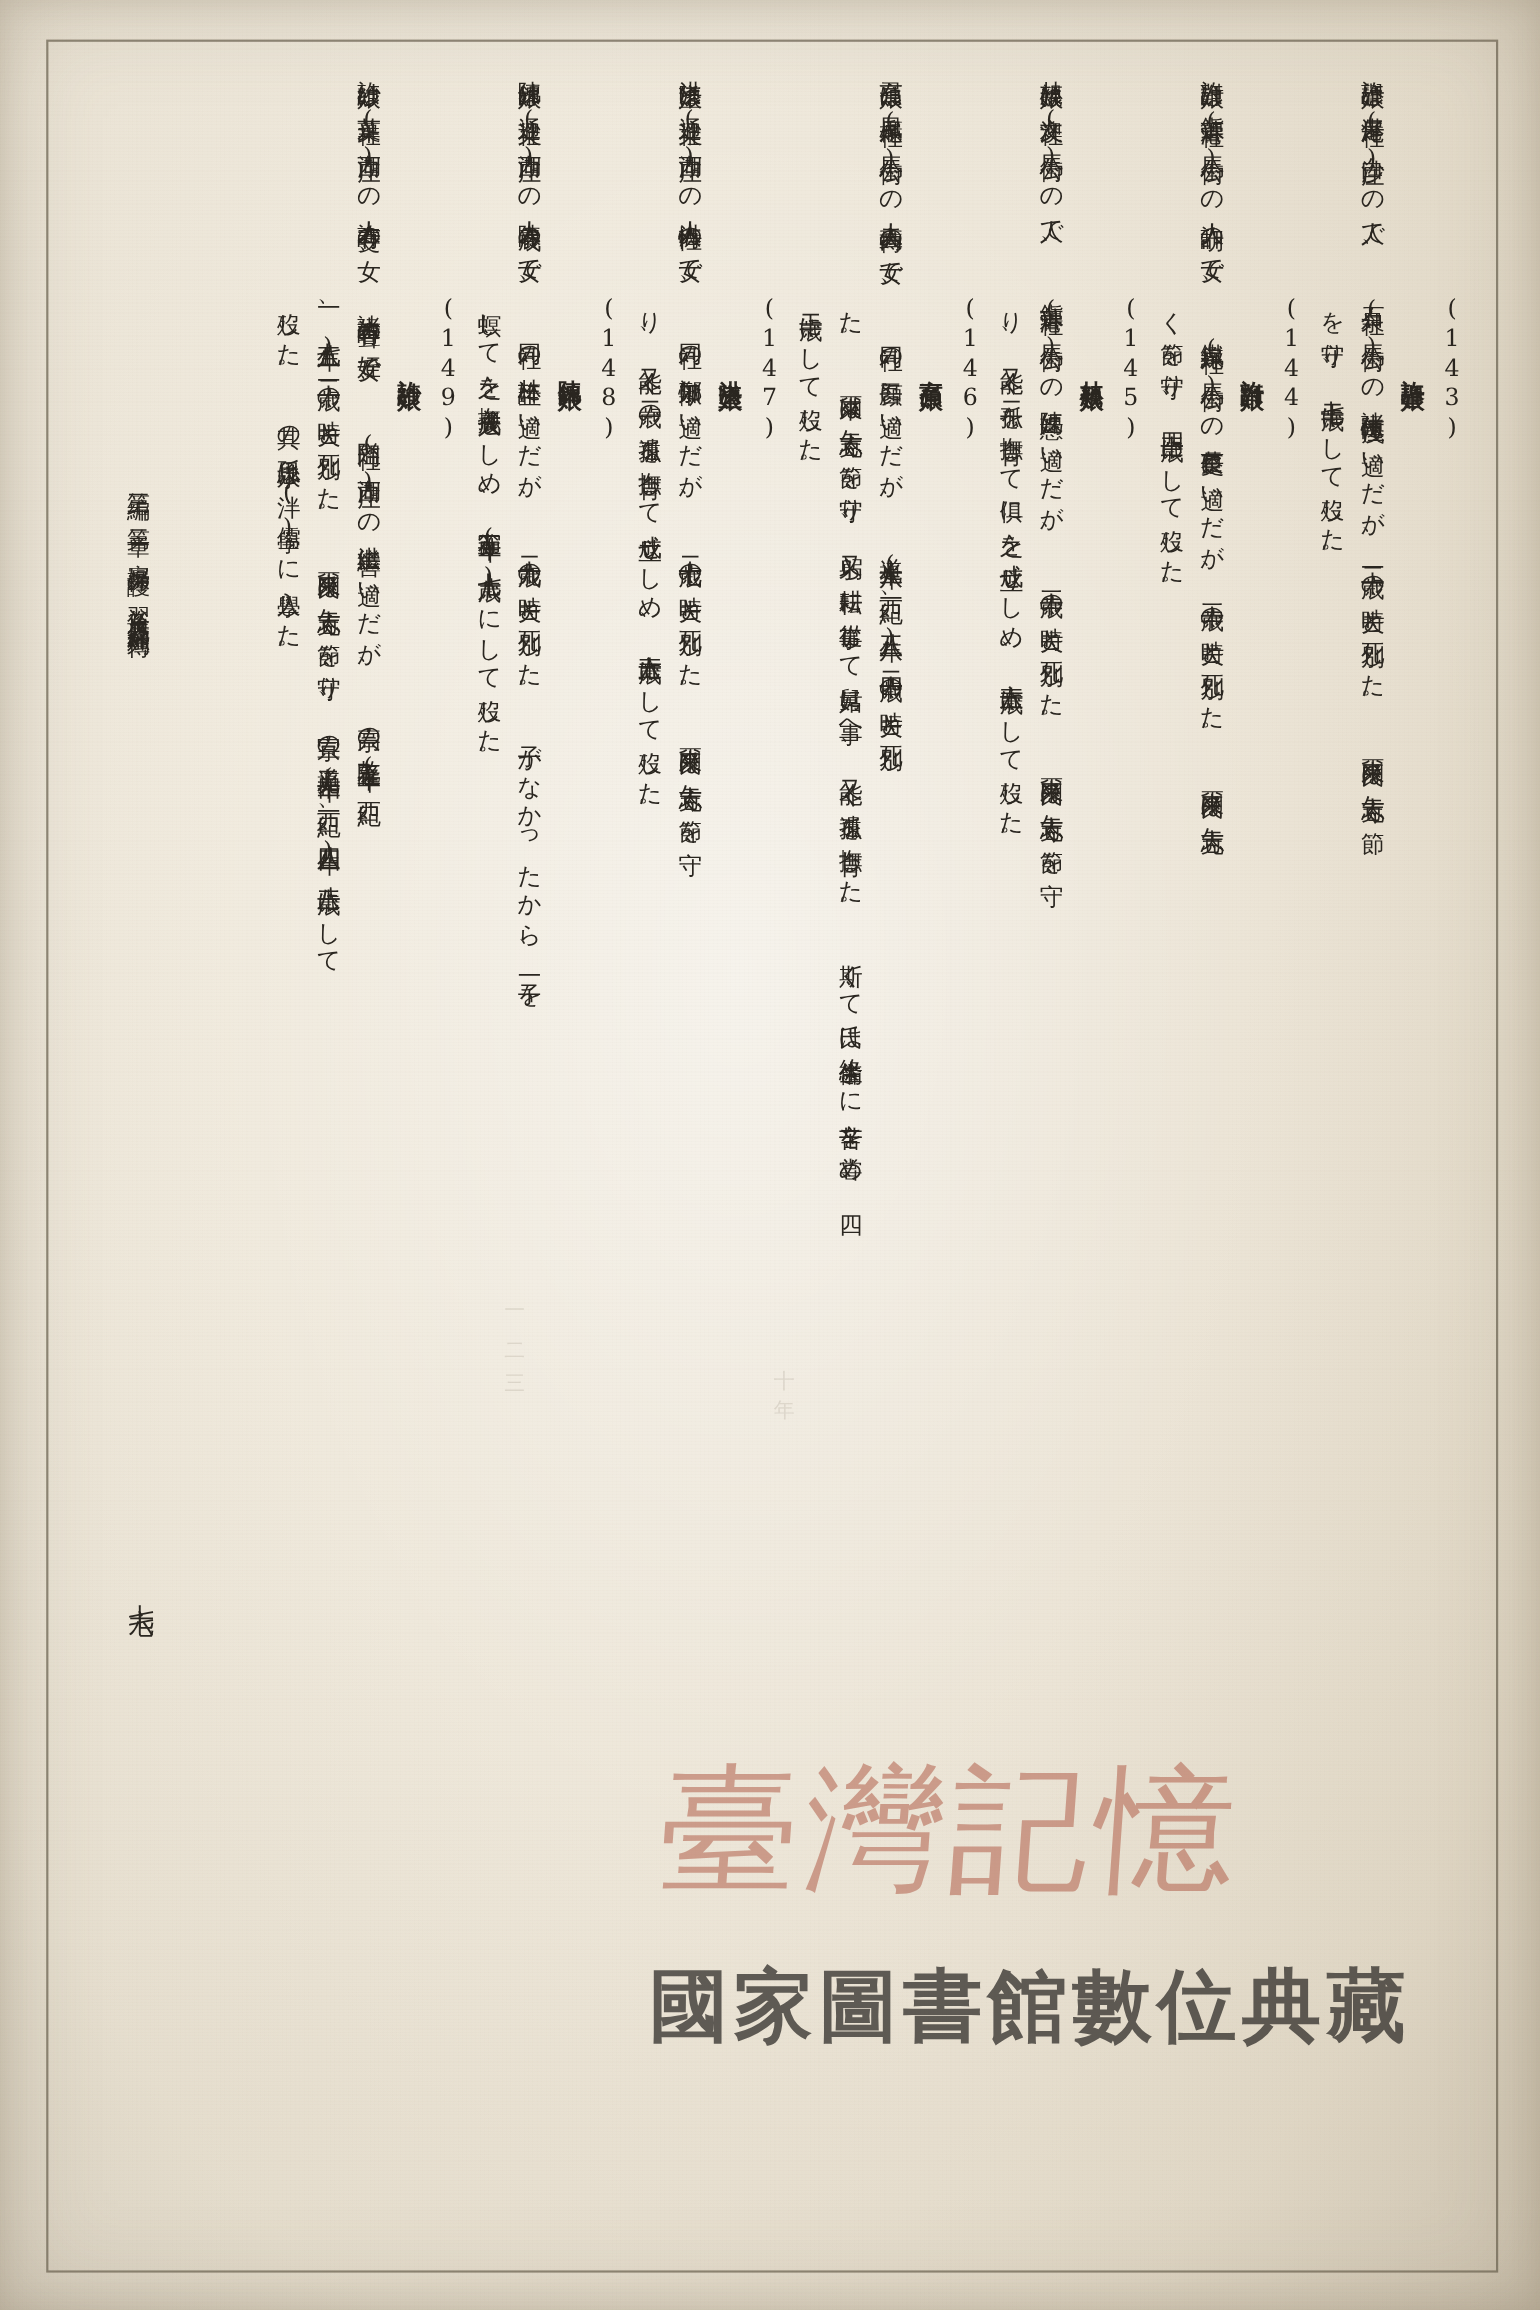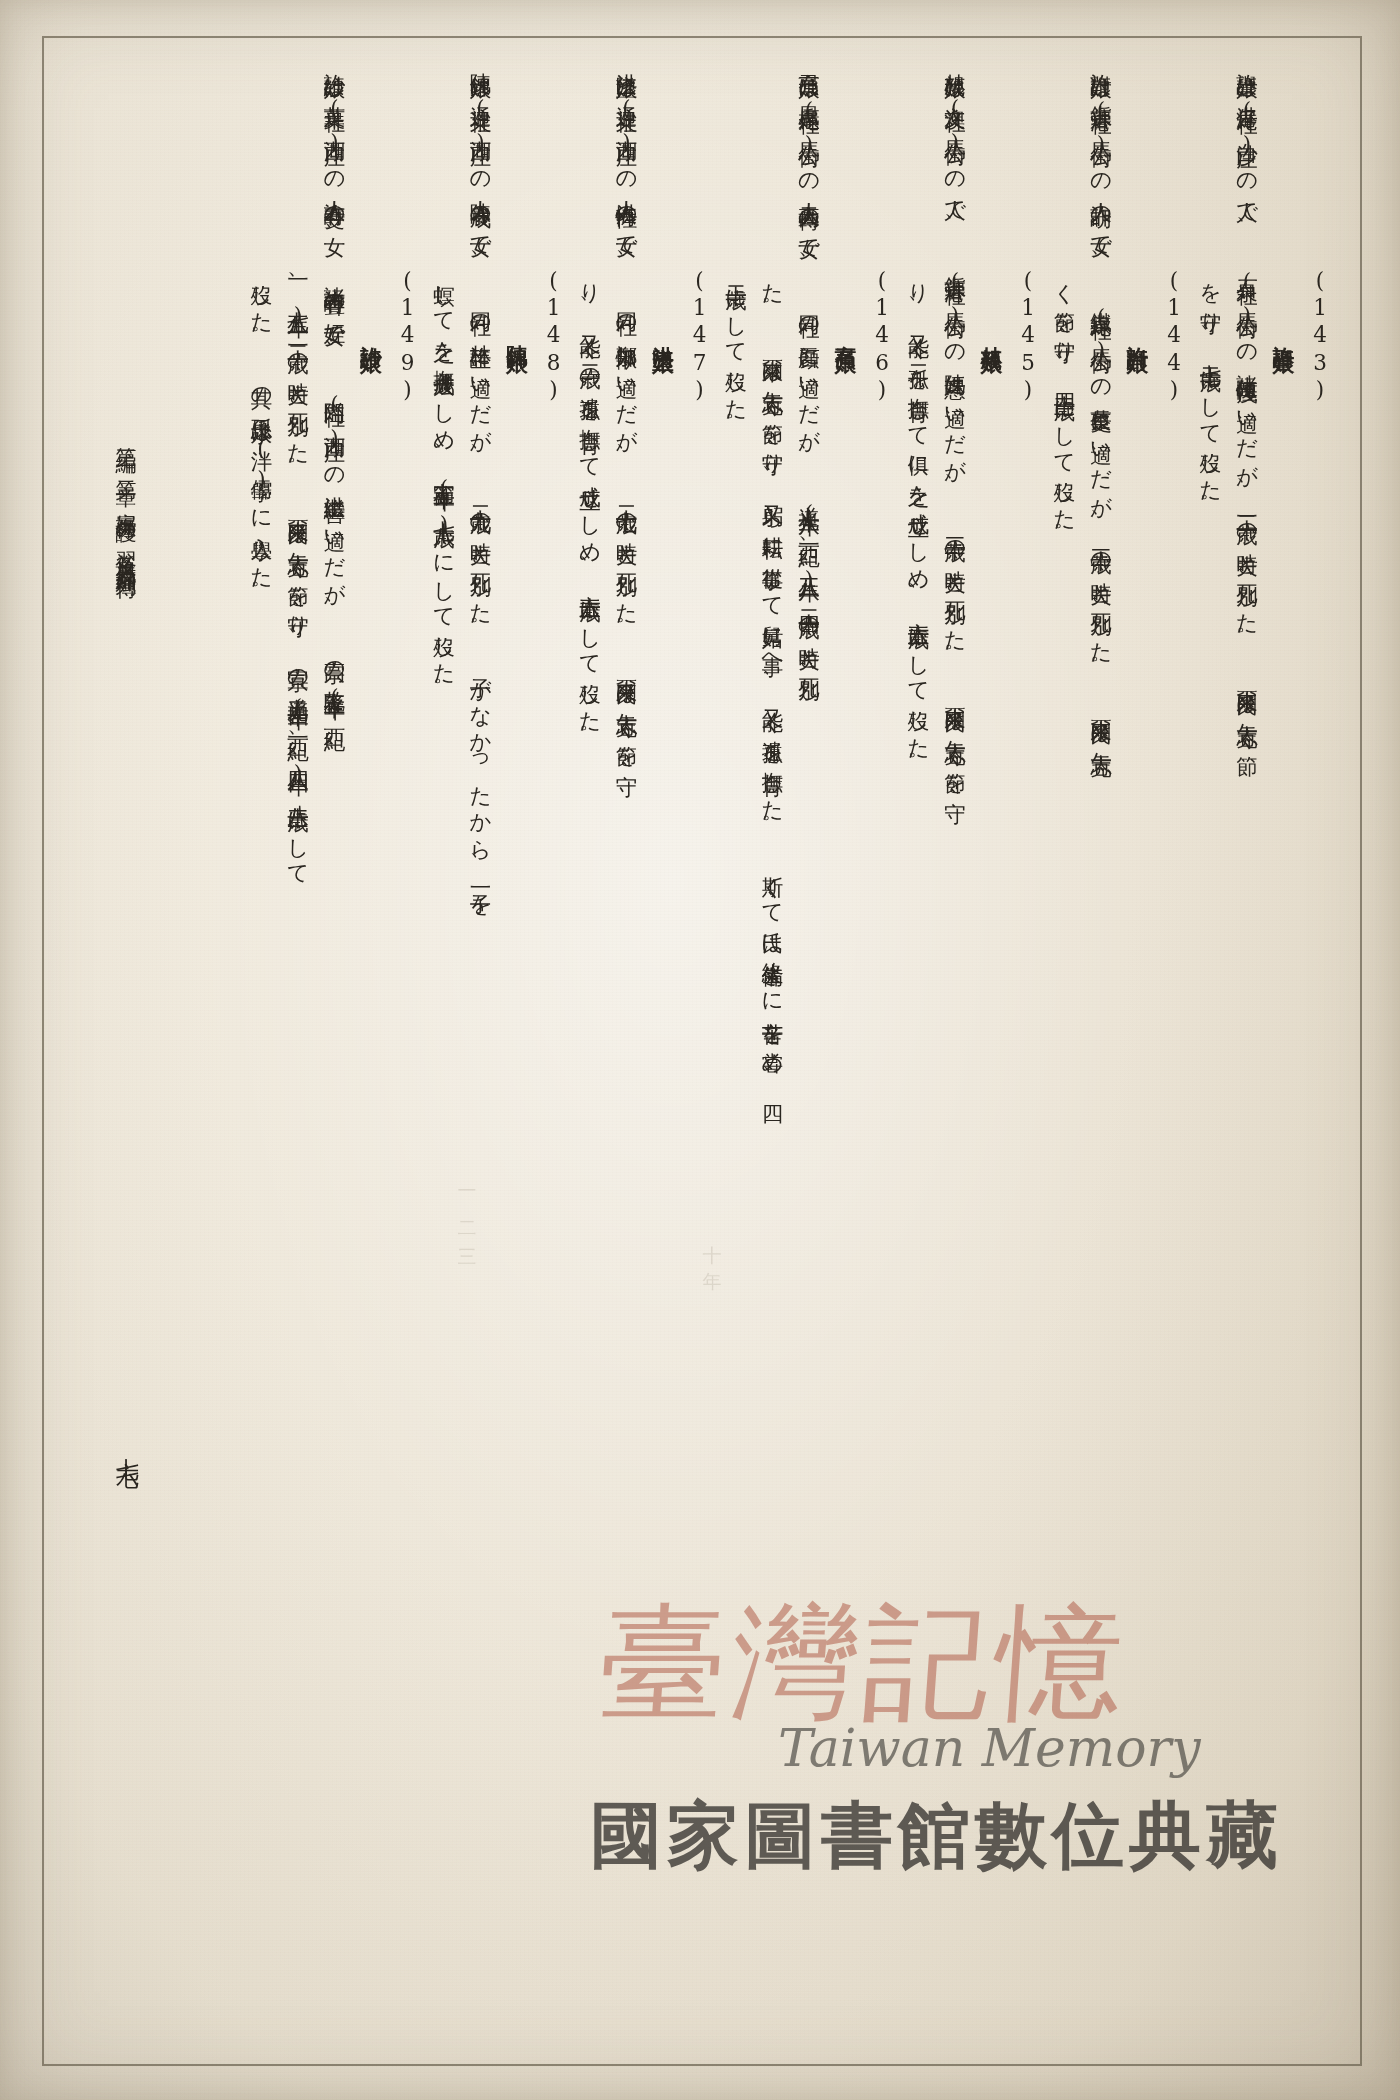--- a/index.html
+++ b/index.html
@@ -129,21 +129,21 @@
     top: 138px;
     font-size: 52px;
     color: rgba(60,58,54,0.62);
     font-family: "DejaVu Serif", "Liberation Serif", serif;
     font-style: italic;
     white-space: nowrap;
   }
   #wm-org {
     position: absolute;
     left: 0px;
-    top: 208px;
+    top: 196px;
     font-size: 72px;
     color: rgba(40,38,34,0.72);
     font-family: "DejaVu Serif", "Liberation Serif", serif;
     font-weight: bold;
     letter-spacing: 5px;
     white-space: nowrap;
   }
   
   .ghost {
     position: absolute;
@@ -205,18 +205,17 @@
     <div class="col">許紗娘は菓葉社(湖西庄)の人許有斐の女、　諸生許有聲の姪女で、　隘門社(湖西庄)の洪繼善に適いだが、　高宗の乾隆五十年(西紀</div>
     <div class="col indent-1">一、七八五年)二十一歳の時夫と死別した。　爾來氏は矢志克く節を守り、宣宗の道光二十四年(西紀一、八四四年)八十三歳にして</div>
     <div class="col indent-1">歿した。　其の孫思永は泮(儒學)に入學した。</div>
   </div>
 
   <div id="footer">第三編　第二章　寡婦保護の習俗及旌表及節婦列傳</div>
   <div id="page-number">七六七</div>
 
   <div id="watermark">
     <div id="wm-cjk">臺灣記憶</div>
-    <div id="wm-latin">Taiwan Memory</div>
     <div id="wm-org">國家圖書館數位典藏</div>
   </div>
 
   <div id="edge-shadow"></div>
 </div>
 
 </body></html>

